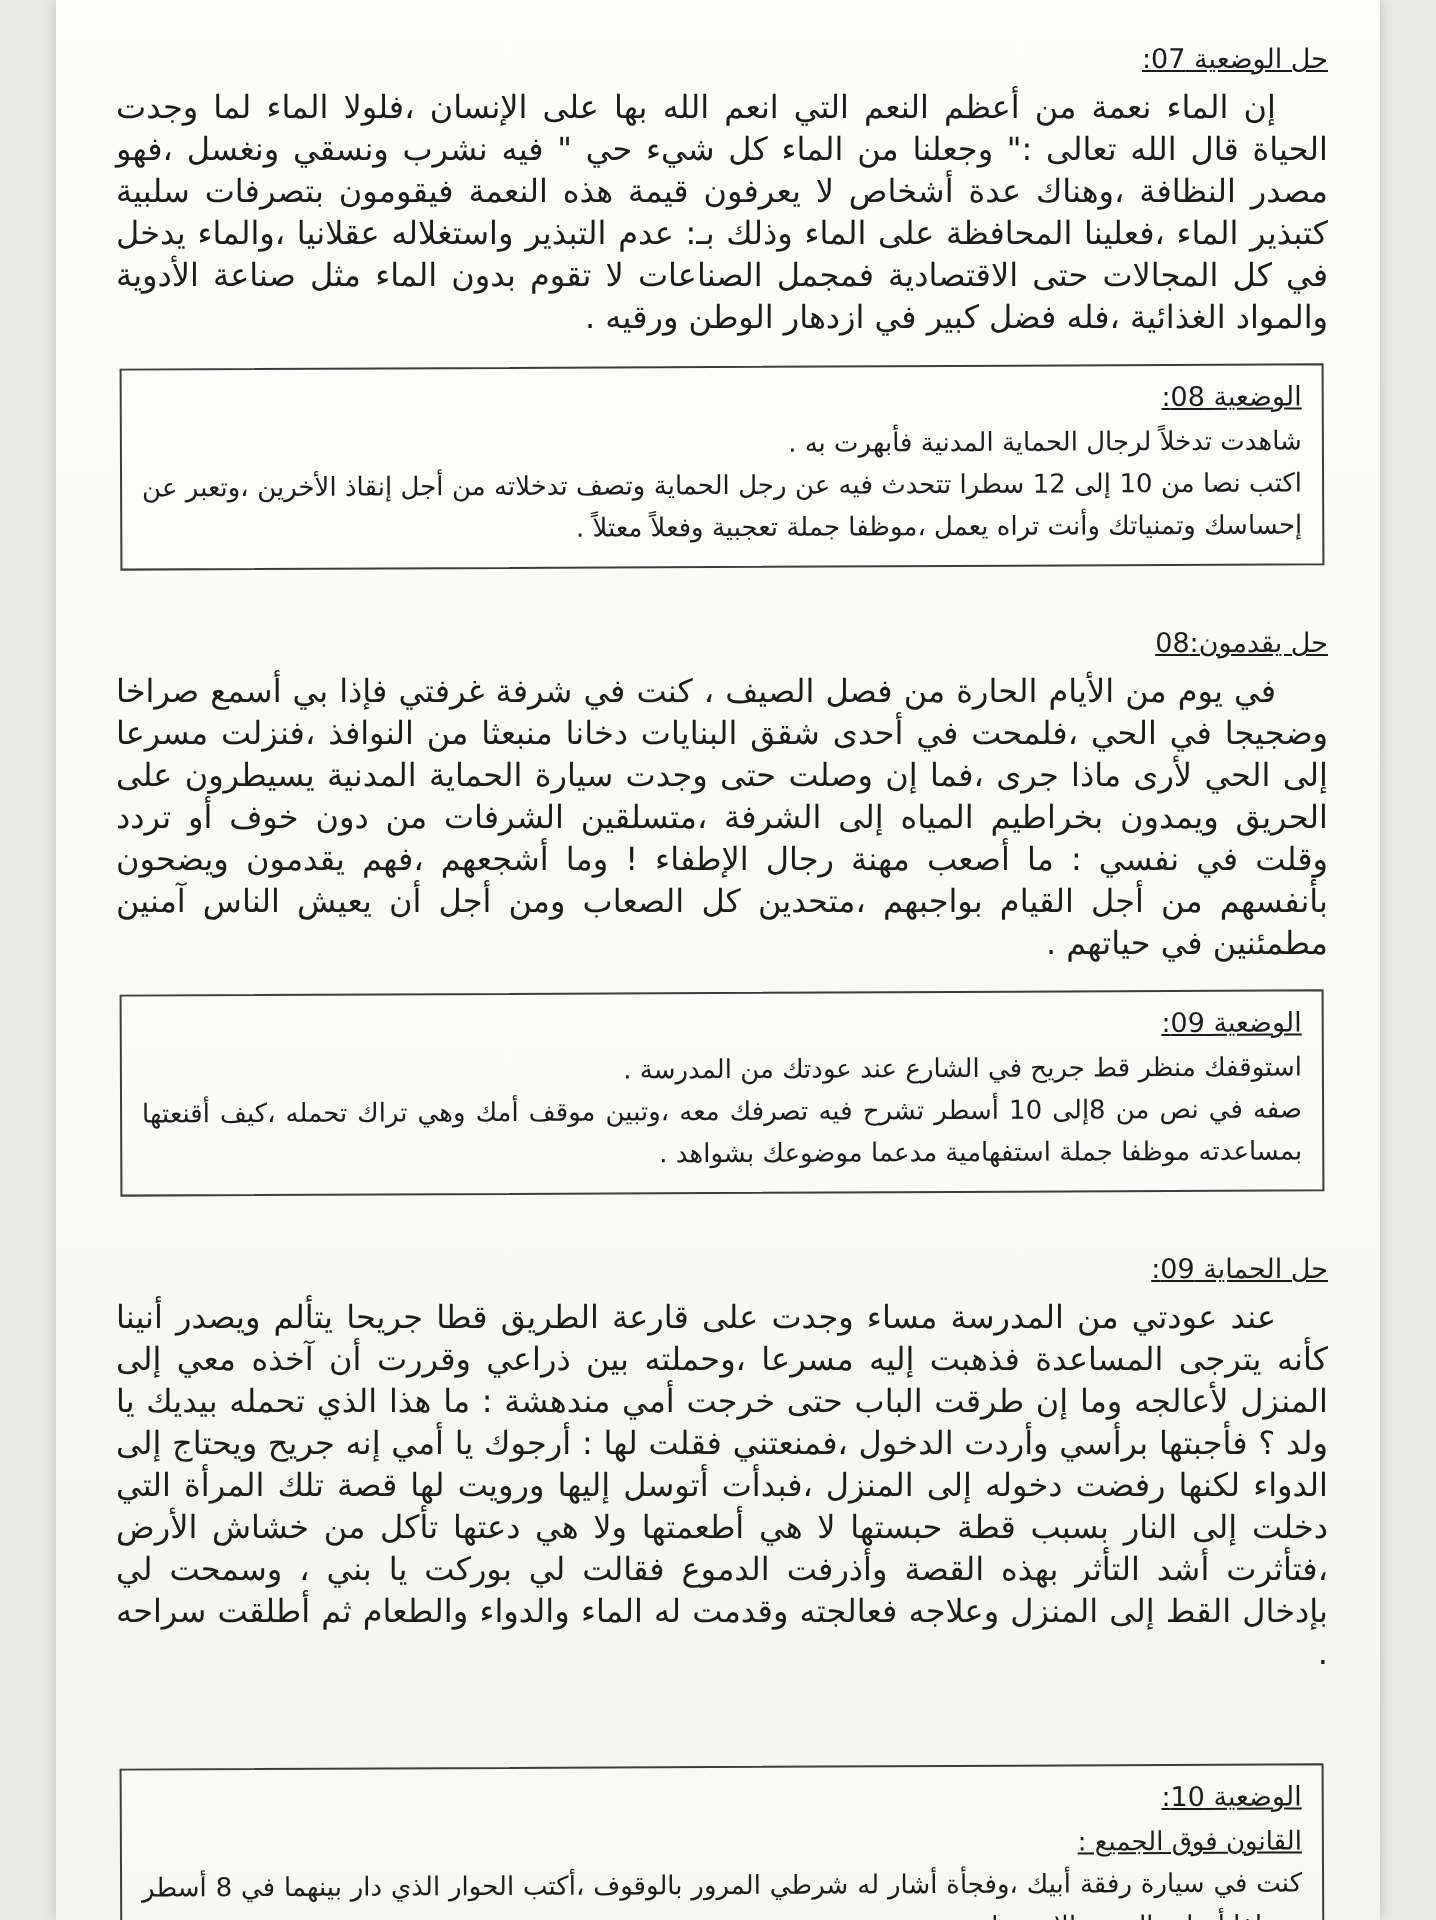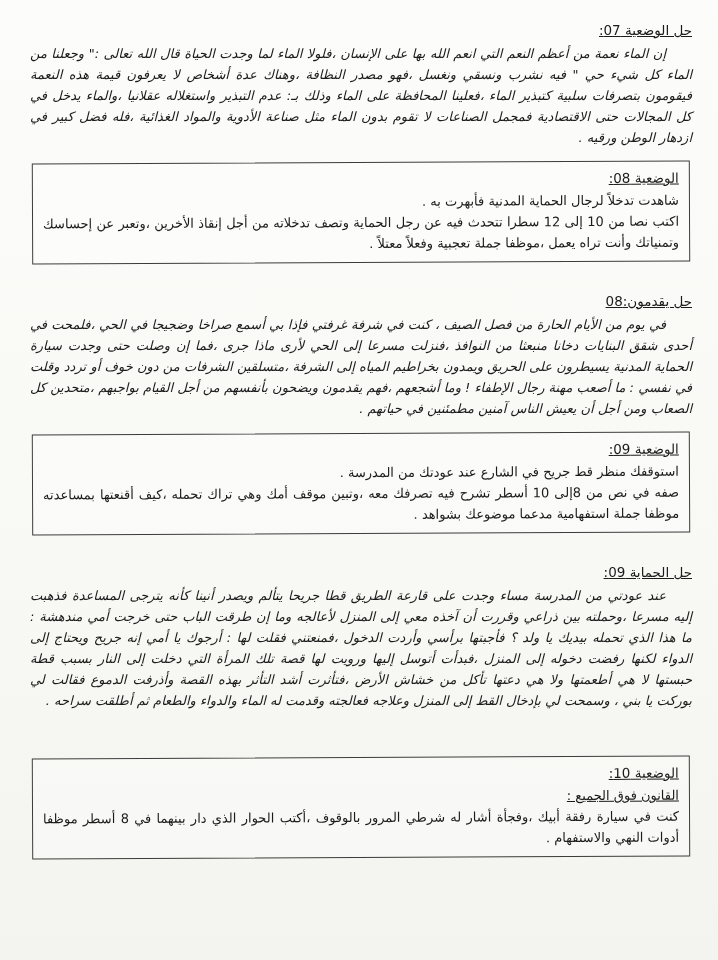--- a/index.html
+++ b/index.html
@@ -1,45 +1,44 @@
 <!DOCTYPE html>
 <html lang="ar" dir="rtl"><head>
 <meta charset="utf-8">
 <style>
   * { margin: 0; padding: 0; box-sizing: border-box; }
   html, body { background: #e9e9e6; }
   body { font-family: "DejaVu Sans", sans-serif; }
 
   .page {
-    width: 718px;
+    width: 662px;
     height: 960px;
     margin: 0 auto;
     background: linear-gradient(180deg, #fcfcfa 0%, #f8f8f5 60%, #f3f3ef 100%);
     direction: rtl;
     color: #1b1b1b;
     padding: 20px 26px 12px 30px;
     overflow: hidden;
     position: relative;
     box-shadow: 0 0 6px rgba(0,0,0,0.18);
   }
 
   .heading {
     font-size: 13.5px;
     line-height: 20px;
     text-decoration: underline;
     margin-bottom: 3px;
     white-space: nowrap;
   }
 
   .para {
-    font-size: 13px;
+    font-size: 16px;
     line-height: 21px;
     text-align: justify;
     text-justify: inter-word;
-    font-style: italic;
   }
   .para.indent { text-indent: 26px; }
 
   .exercise-box {
     border: 1px solid #3c3c3c;
     padding: 6px 10px 8px 10px;
     margin: 14px 2px 0 2px;
     background: rgba(255,255,255,0.35);
     transform: rotate(-0.25deg);
   }

